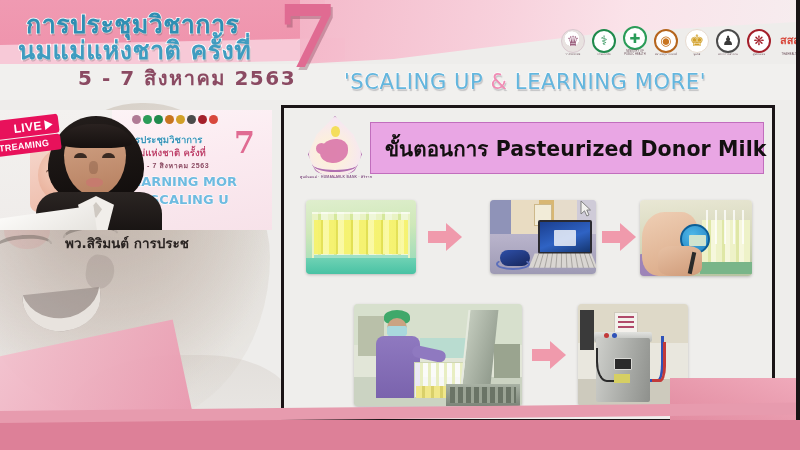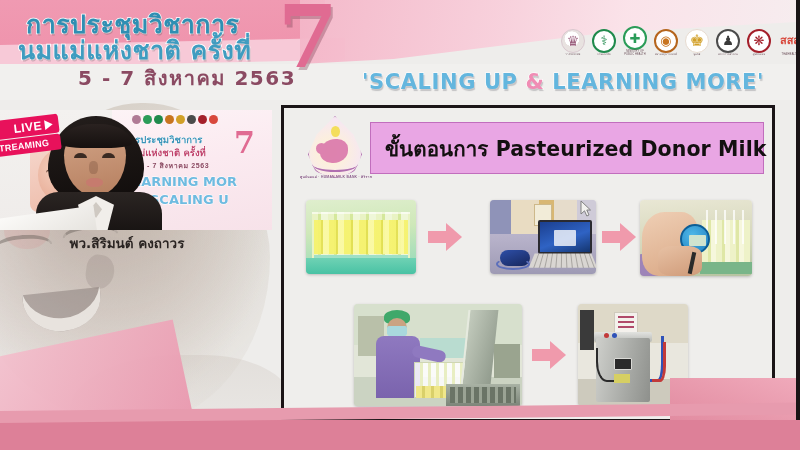--- a/index.html
+++ b/index.html
@@ -119,22 +119,22 @@
     left:78px; top:62px; font-size:20px; color:#8b4a62;
     letter-spacing:1.5px;
   }
   .big-seven {
     position:absolute; left:278px; top:-6px;
     font-family:"DejaVu Serif", serif; font-weight:bold; font-size:86px;
     color:#e06b92; line-height:1;
     text-shadow:2px 3px 0 rgba(120,60,80,.35);
   }
   .slogan {
-    position:absolute; left:362px; top:70px; width:430px;
-    font-family:"DejaVu Sans", sans-serif; font-weight:bold; font-size:21px;
+    position:absolute; left:344px; top:70px; width:430px;
+    font-family:"DejaVu Sans", sans-serif; font-weight:normal; font-size:21px;
     color:#63b6de; letter-spacing:.6px; white-space:nowrap;
     -webkit-text-stroke:1.2px #ffffff; paint-order:stroke fill;
     text-shadow:1px 2px 1px rgba(90,90,100,.30);
   }
   .slogan .amp { color:#f08cb4; }
 
   
   .logos { position:absolute; left:560px; top:26px; display:flex; gap:5px; align-items:flex-end; }
   .logo { width:26px; text-align:center; }
   .logo .mark {
@@ -516,21 +516,21 @@
 
     <div class="live-badge">
       <div class="lb-top">
         <span>LIVE</span>
         <span class="lb-play"></span>
       </div>
       <div class="lb-bot">STREAMING</div>
     </div>
   </div>
 
-  <div class="speaker-name">พว.สิริมนต์ คงถาวร</div>
+  <div class="speaker-name">พว.สิริมนต์ การประช</div>
 
   <div class="slide">
     <div class="slide-inner">
 
       <div class="milk-logo">
         <div class="drop"></div>
         <div class="dot"></div>
         <div class="baby"></div>
         <div class="arms"></div>
         <div class="ring">ศูนย์นมแม่ · HUMAN MILK BANK · ศิริราช</div>

